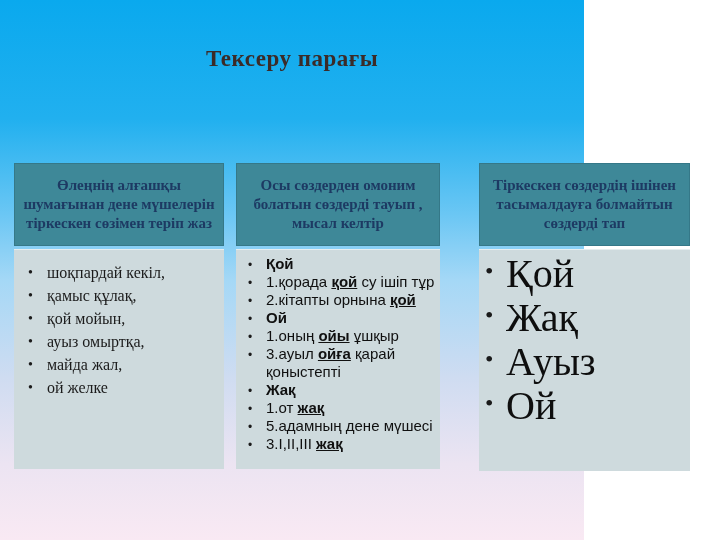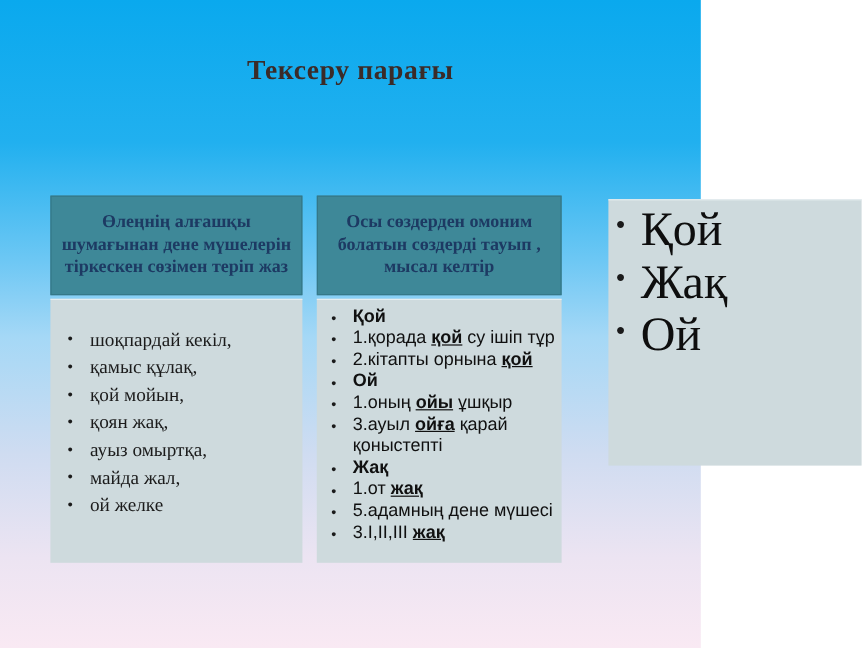--- a/index.html
+++ b/index.html
@@ -2,31 +2,31 @@
 <html><head>
 <meta charset="utf-8">
 <style>
   html,body{margin:0;padding:0;}
   body{width:720px;height:540px;overflow:hidden;font-family:"Liberation Serif",serif;}
   .slide{position:relative;width:584px;height:540px;
     background:linear-gradient(180deg,#0aa9ee 0%,#21b0ef 22%,#6cc7f4 40%,#a5d8f6 52%,#cfdcf1 70%,#ece4f2 86%,#f9e9f3 100%);}
   .title{position:absolute;top:46px;left:0;width:100%;text-align:center;
     font-family:"Liberation Serif",serif;font-weight:bold;font-size:23px;
     color:#3b2b28;letter-spacing:.5px;margin:0;}
-  .col{position:absolute;top:163px;margin-left:28px;}
+  .col{position:absolute;top:163px;}
   .col1{left:14px;width:210px;}
   .col2{left:236px;width:204px;}
   .col3{left:479px;width:211px;}
   .hdr{height:83px;background:#3e8898;color:#1d3a63;
     font-family:"Liberation Serif",serif;font-weight:bold;font-size:15px;line-height:19px;
     display:flex;align-items:center;justify-content:center;text-align:center;
     padding:0 8px;box-sizing:border-box;border:1px solid #357888;}
   .bodybox{background:#cedadd;margin:3px 0 0 0;box-sizing:border-box;list-style:none;
     overflow:hidden;border-top:1px solid #e6eef0;}
-  .col1 .bodybox{height:220px;padding:22px 6px 0 33px;}
+  .col1 .bodybox{height:220px;padding:11px 6px 0 33px;}
   .col2 .bodybox{height:220px;padding:5px 4px 0 30px;}
   .col3 .bodybox{height:222px;padding:2px 2px 0 27px;}
   li{position:relative;}
   li::before{content:"\2022";position:absolute;color:#1a1a1a;}
   .col1 li{font-family:"Liberation Serif",serif;font-size:16px;line-height:23px;color:#1b1b1b;}
   .col1 li::before{left:-19px;font-size:14px;}
   .col2 li{font-family:"Liberation Sans",sans-serif;font-size:15px;line-height:18px;color:#101010;}
   .col2 li::before{left:-18px;font-size:12px;top:1px;}
   .col3 li{font-family:"Liberation Serif",serif;font-size:40px;line-height:44px;color:#0e0e0e;}
   .col3 li::before{left:-21px;font-size:24px;top:-3px;}
@@ -38,21 +38,20 @@
 
 <div class="slide">
   <h1 class="title">Тексеру парағы</h1>
 
   <section class="col col1">
     <div class="hdr">Өлеңнің  алғашқы шумағынан  дене мүшелерін тіркескен сөзімен теріп жаз</div>
     <ul class="bodybox">
         <li><span>шоқпардай кекіл,</span></li>
         <li><span>қамыс құлақ,</span></li>
         <li><span>қой мойын,</span></li>
-        <li><span>қоян жақ,</span></li>
         <li><span>ауыз омыртқа,</span></li>
         <li><span>майда  жал,</span></li>
         <li><span>ой желке</span></li>
       </ul>
   </section>
 
   <section class="col col2">
     <div class="hdr">Осы  сөздерден  омоним болатын сөздерді  тауып , мысал келтір</div>
     <ul class="bodybox">
         <li><span class="b">Қой</span></li>
@@ -62,19 +61,21 @@
         <li><span>1.оның </span><span class="b u">ойы</span><span> ұшқыр</span></li>
         <li><span>3.ауыл </span><span class="b u">ойға</span><span> қарай қоныстепті</span></li>
         <li><span class="b">Жақ</span></li>
         <li><span>1.от </span><span class="b u">жақ</span></li>
         <li><span>5.адамның дене мүшесі</span></li>
         <li><span>3.I,II,III </span><span class="b u">жақ</span></li>
       </ul>
   </section>
 
   <section class="col col3">
+    <div class="hdr">Тіркескен сөздердің ішінен тасымалдауға болмайтын сөздерді тап</div>
     <ul class="bodybox">
         <li><span>Қой</span></li>
         <li><span>Жақ</span></li>
+        <li><span>Ауыз</span></li>
         <li><span>Ой</span></li>
       </ul>
   </section>
 </div>
 
 </body></html>

